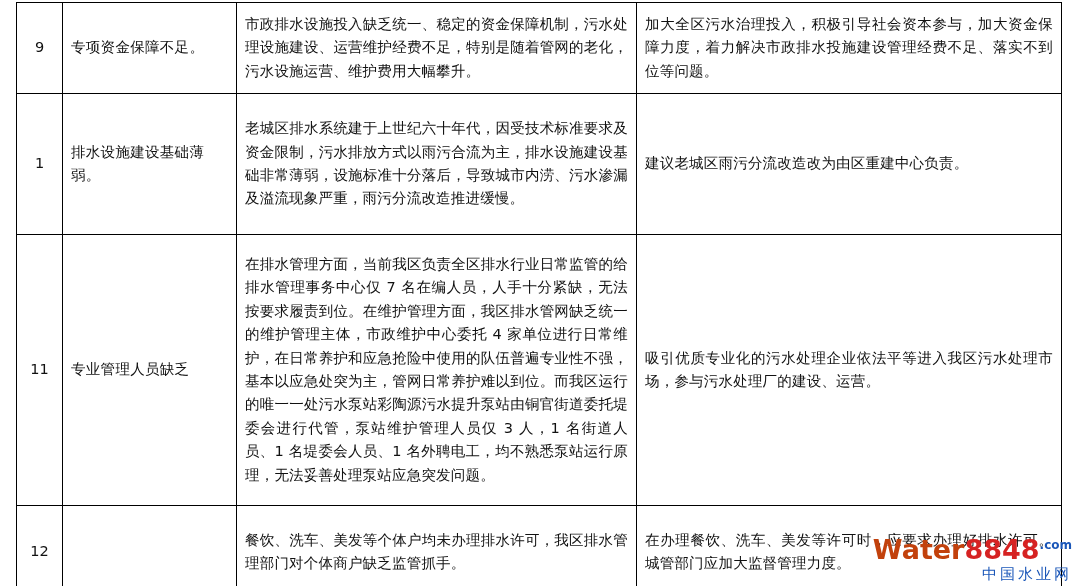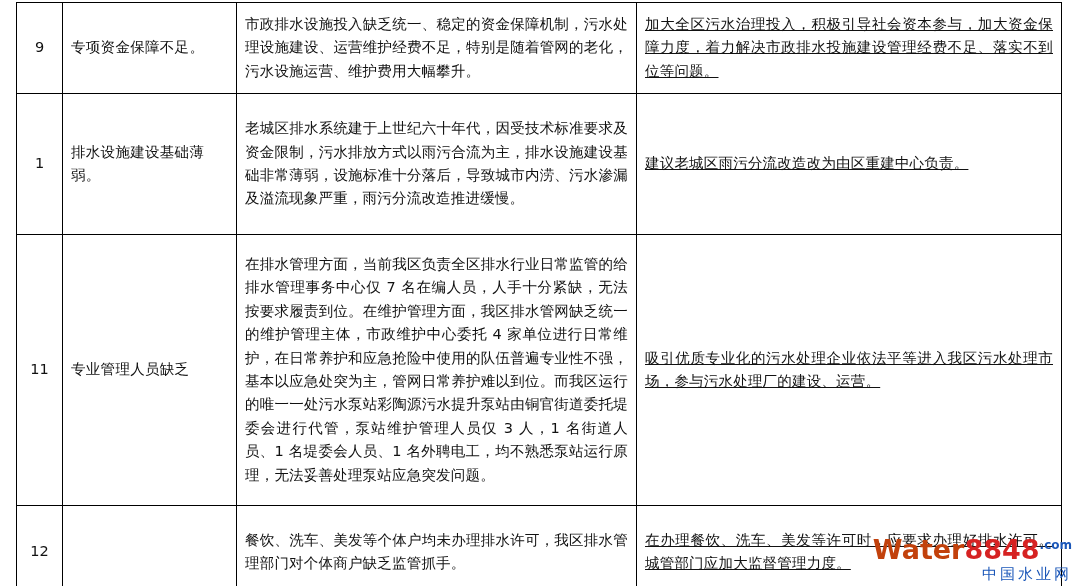--- a/index.html
+++ b/index.html
@@ -53,21 +53,20 @@
   }
   td.desc {
     text-align: justify;
     text-justify: inter-ideograph;
     letter-spacing: 0.2px;
   }
   td.sugg {
     text-align: justify;
     text-justify: inter-ideograph;
     letter-spacing: 0.2px;
-    text-decoration: underline;
   }
   .row-9 td { height: 78px; margin-top: 28px; }
   .row-10 td { height: 128px; }
   .row-11 td { height: 258px; margin-top: 15px; }
   .row-12 td { height: 80px; }
 
   
   .watermark {
     position: absolute;
     right: 8px;

